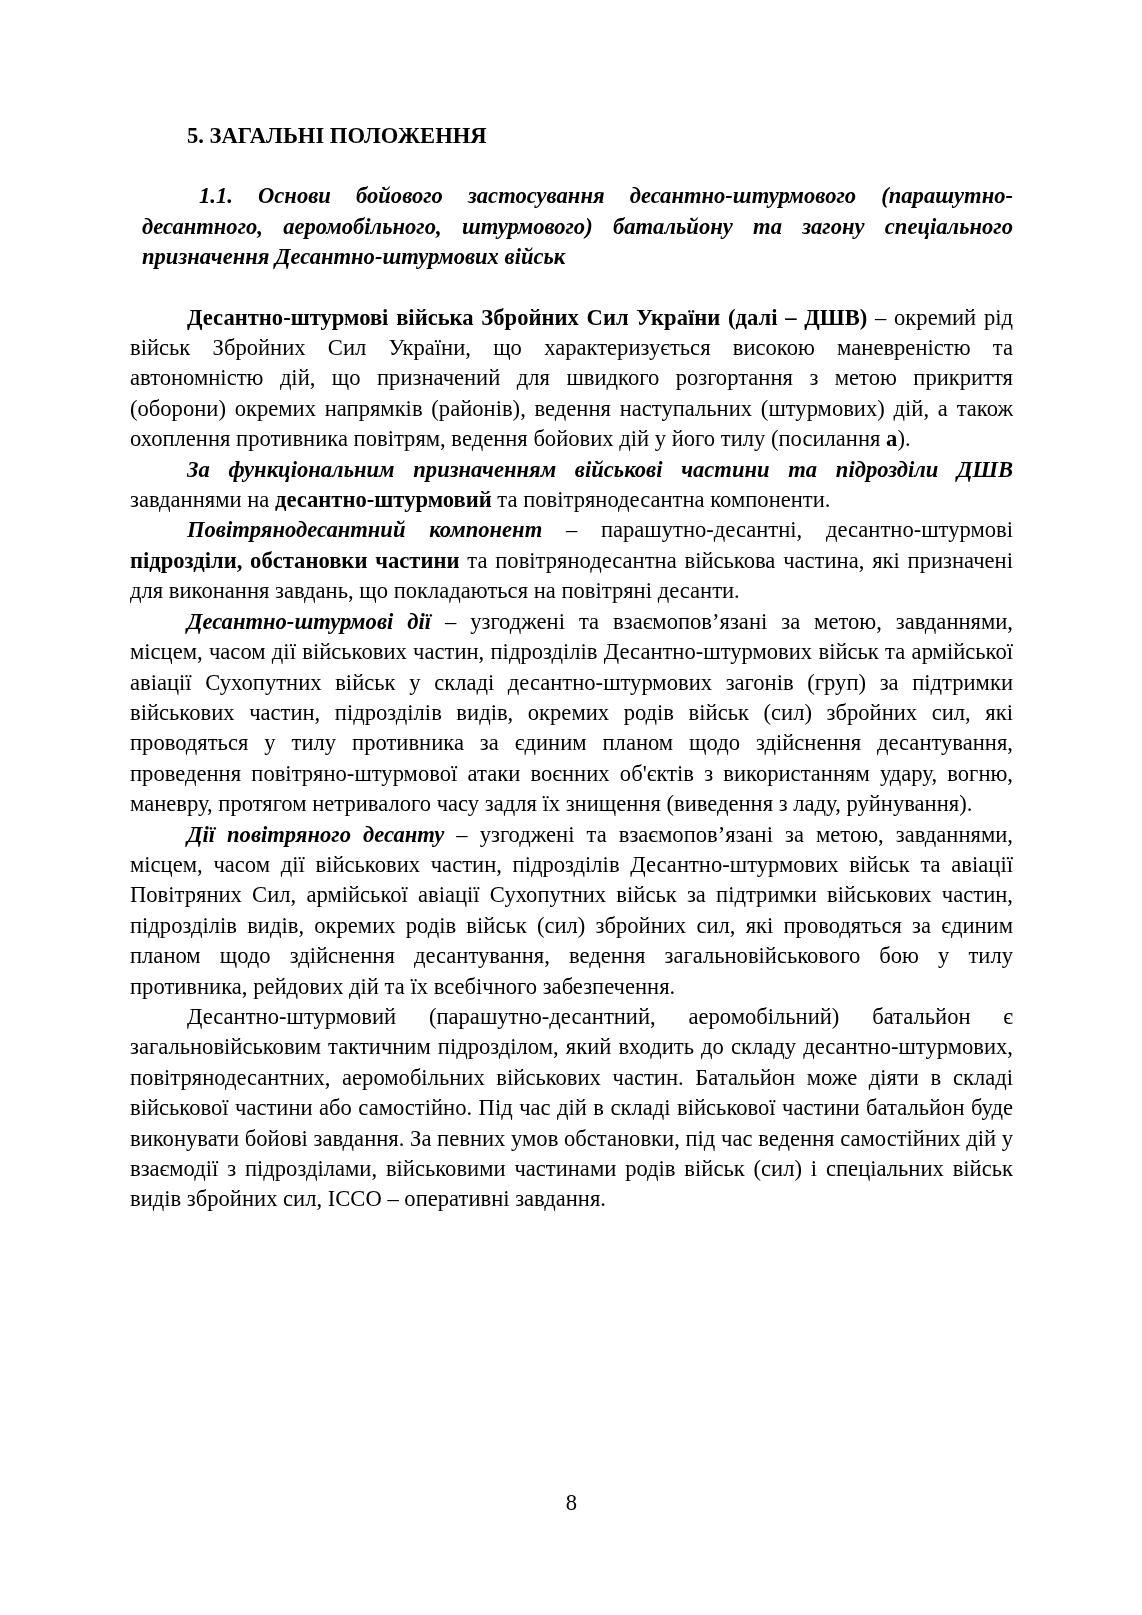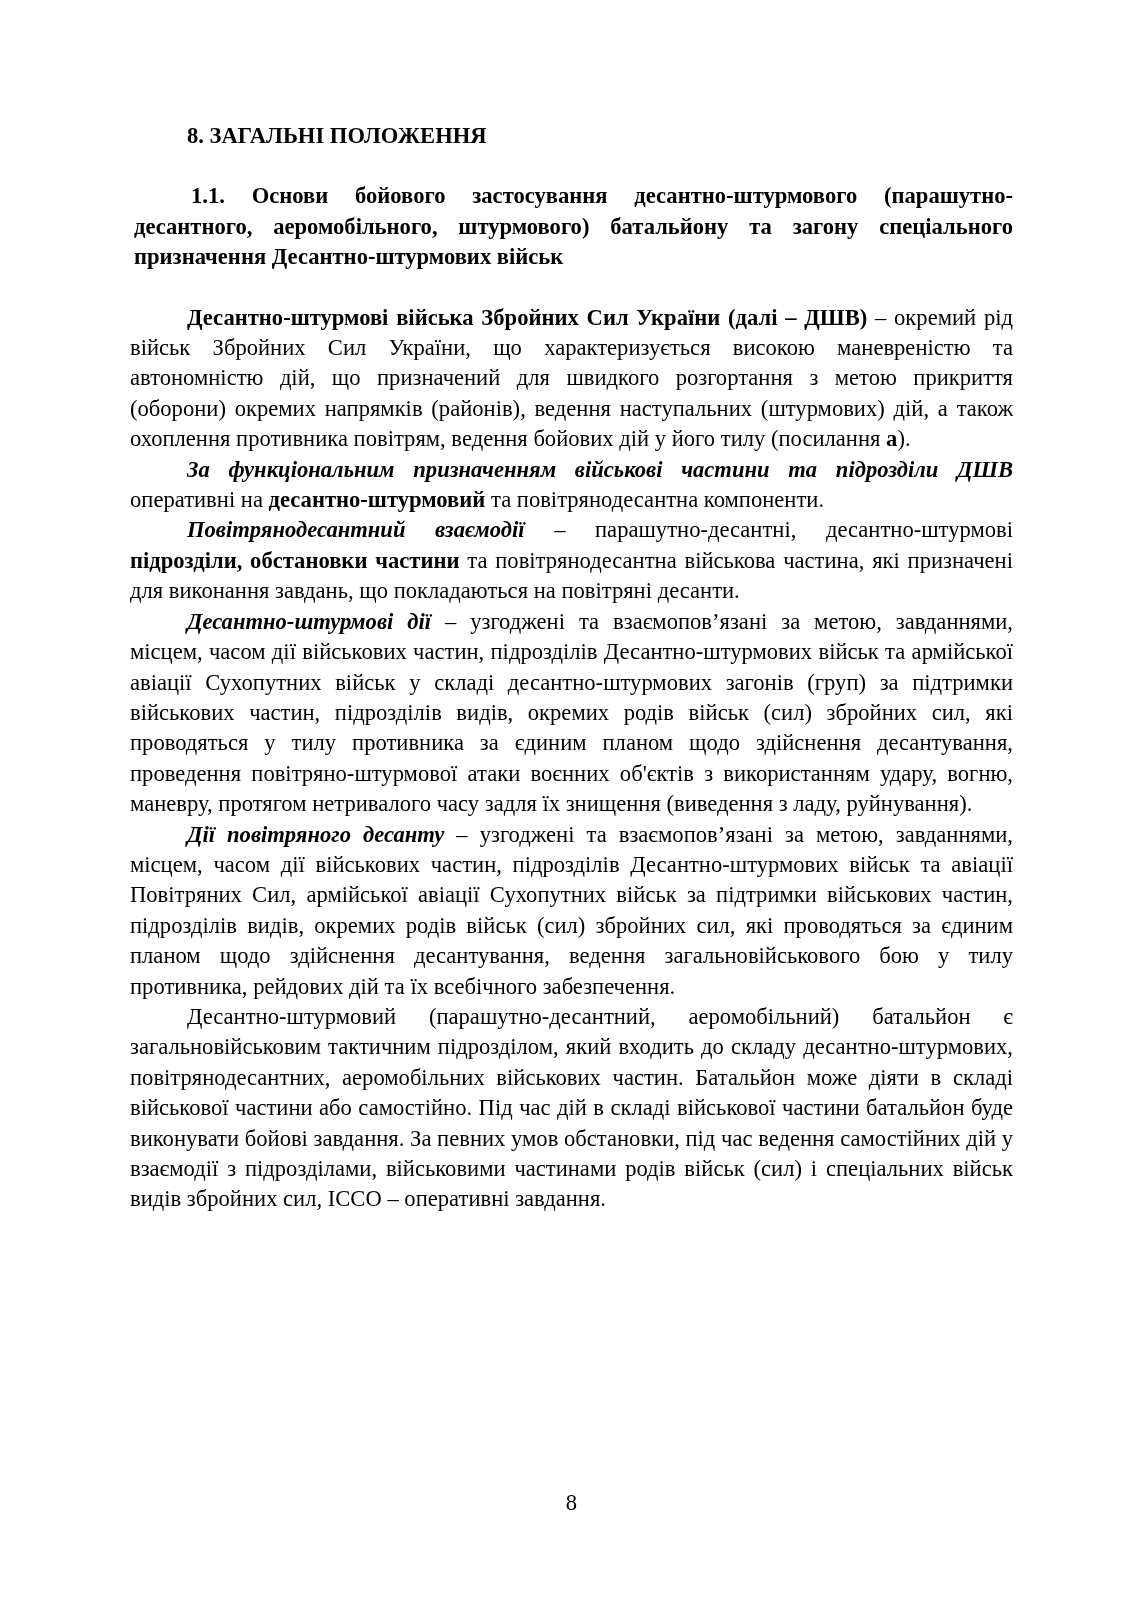--- a/index.html
+++ b/index.html
@@ -30,44 +30,45 @@
     text-align: justify;
     text-indent: 57px;
   }
   p.doc-title {
     font-weight: bold;
     text-align: left;
     margin: 0 0 30px 0;
   }
   p.doc-heading {
     font-weight: bold;
-    margin: 0 0 30px 4px;
+    margin: 0 0 30px 12px;
+    font-style: italic;
   }
   .seg-b { font-weight: bold; }
   .seg-i { font-style: italic; }
   .page-number {
     position: absolute;
     left: 130px;
     width: 883px;
     top: 1488px;
     text-align: center;
     font-size: 22.6px;
     line-height: 30.4px;
   }
 </style>
 </head>
 <body>
 
 <div class="page">
   <div class="content">
-    <p class="doc-par doc-title">8. ЗАГАЛЬНІ ПОЛОЖЕННЯ</p>
+    <p class="doc-par doc-title">5. ЗАГАЛЬНІ ПОЛОЖЕННЯ</p>
     <div id="paragraphs">
         <p class="doc-par doc-heading"><span class="seg-b">1.1. Основи бойового застосування десантно-штурмового (парашутно-десантного, аеромобільного, штурмового) батальйону та загону спеціального призначення Десантно-штурмових військ</span></p>
         <p class="doc-par"><span class="seg-b">Десантно-штурмові війська Збройних Сил України (далі – ДШВ)</span><span class=""> – окремий рід військ Збройних Сил України, що характеризується високою маневреністю та автономністю дій, що призначений для швидкого розгортання з метою прикриття (оборони) окремих напрямків (районів), ведення наступальних (штурмових) дій, а також охоплення противника повітрям, ведення бойових дій у його тилу (посилання </span><span class="seg-b">а</span><span class="">).</span></p>
-        <p class="doc-par"><span class="seg-b seg-i">За функціональним призначенням військові частини та підрозділи ДШВ</span><span class=""> оперативні на </span><span class="seg-b">десантно-штурмовий</span><span class=""> та повітрянодесантна компоненти.</span></p>
-        <p class="doc-par"><span class="seg-b seg-i">Повітрянодесантний взаємодії</span><span class=""> – парашутно-десантні, десантно-штурмові </span><span class="seg-b">підрозділи, обстановки частини</span><span class=""> та повітрянодесантна військова частина, які призначені для виконання завдань, що покладаються на повітряні десанти.</span></p>
+        <p class="doc-par"><span class="seg-b seg-i">За функціональним призначенням військові частини та підрозділи ДШВ</span><span class=""> завданнями на </span><span class="seg-b">десантно-штурмовий</span><span class=""> та повітрянодесантна компоненти.</span></p>
+        <p class="doc-par"><span class="seg-b seg-i">Повітрянодесантний компонент</span><span class=""> – парашутно-десантні, десантно-штурмові </span><span class="seg-b">підрозділи, обстановки частини</span><span class=""> та повітрянодесантна військова частина, які призначені для виконання завдань, що покладаються на повітряні десанти.</span></p>
         <p class="doc-par"><span class="seg-b seg-i">Десантно-штурмові дії</span><span class=""> – узгоджені та взаємопов’язані за метою, завданнями, місцем, часом дії військових частин, підрозділів Десантно-штурмових військ та армійської авіації Сухопутних військ у складі десантно-штурмових загонів (груп) за підтримки військових частин, підрозділів видів, окремих родів військ (сил) збройних сил, які проводяться у тилу противника за єдиним планом щодо здійснення десантування, проведення повітряно-штурмової атаки воєнних об'єктів з використанням удару, вогню, маневру, протягом нетривалого часу задля їх знищення (виведення з ладу, руйнування).</span></p>
         <p class="doc-par"><span class="seg-b seg-i">Дії повітряного десанту</span><span class=""> – узгоджені та взаємопов’язані за метою, завданнями, місцем, часом дії військових частин, підрозділів Десантно-штурмових військ та авіації Повітряних Сил, армійської авіації Сухопутних військ за підтримки військових частин, підрозділів видів, окремих родів військ (сил) збройних сил, які проводяться за єдиним планом щодо здійснення десантування, ведення загальновійськового бою у тилу противника, рейдових дій та їх всебічного забезпечення.</span></p>
         <p class="doc-par"><span class="">Десантно-штурмовий (парашутно-десантний, аеромобільний) батальйон є загальновійськовим тактичним підрозділом, який входить до складу десантно-штурмових, повітрянодесантних, аеромобільних військових частин. Батальйон може діяти в складі військової частини або самостійно. Під час дій в складі військової частини батальйон буде виконувати бойові завдання. За певних умов обстановки, під час ведення самостійних дій у взаємодії з підрозділами, військовими частинами родів військ (сил) і спеціальних військ видів збройних сил, ІССО – оперативні завдання.</span></p>
       </div>
   </div>
   <div class="page-number">8</div>
 </div>
 
 </body></html>

